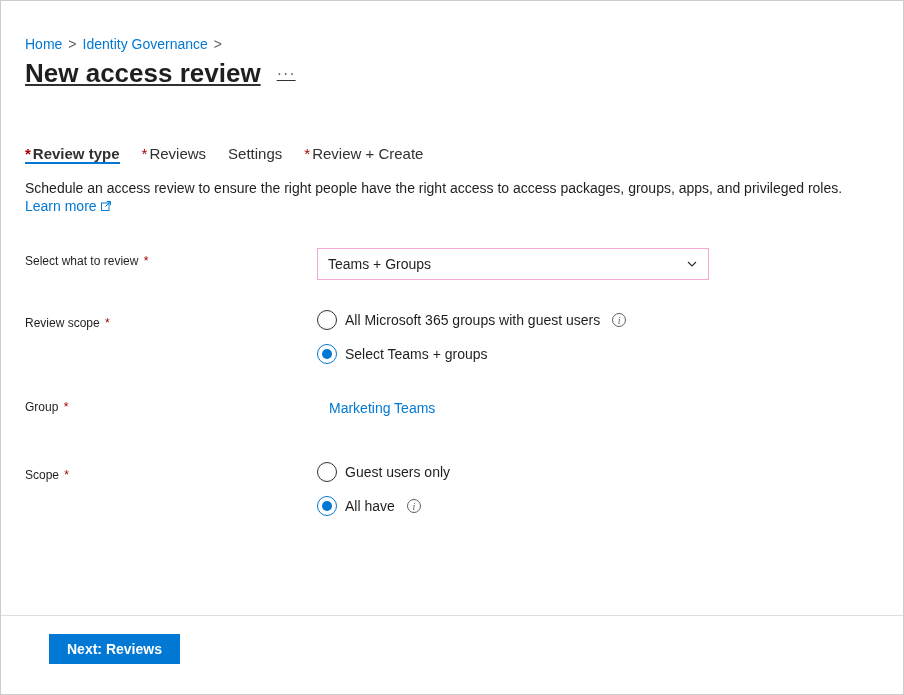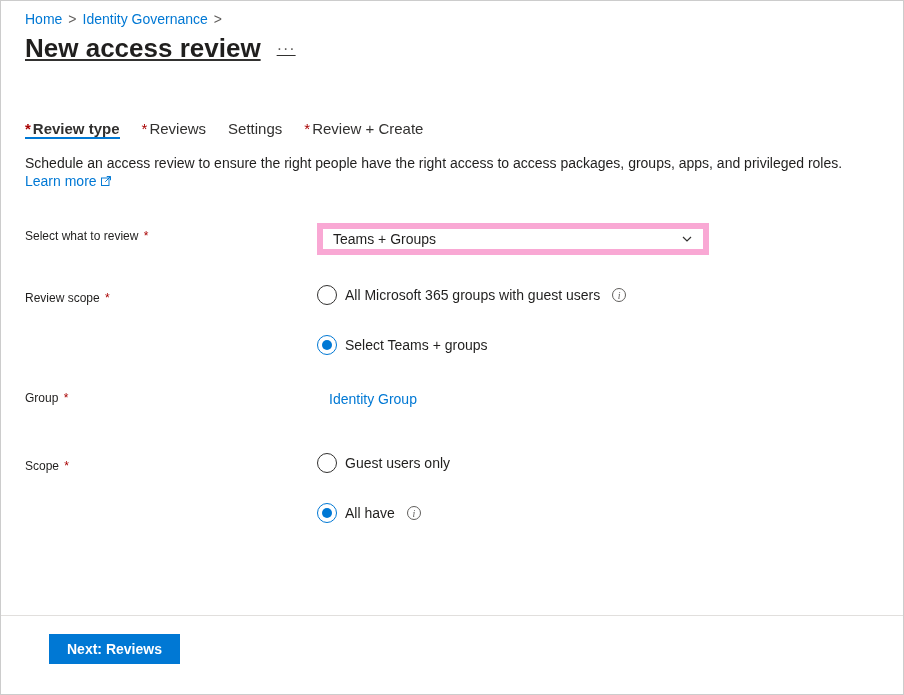--- a/index.html
+++ b/index.html
@@ -20,20 +20,21 @@
     }
     .content-wrap {
       padding: 10px 24px 0 24px;
     }
     .breadcrumb {
       display: flex;
       align-items: center;
       gap: 6px;
       font-size: 14px;
       margin-bottom: 6px;
+      margin-top: 25px;
     }
     .breadcrumb a {
       color: #0078d4;
       text-decoration: none;
     }
     .breadcrumb .sep {
       color: #605e5c;
     }
     .page-title-row {
       display: flex;
@@ -110,38 +111,38 @@
     .form-label .req {
       color: #a80000;
       margin-left: 2px;
     }
     .form-value {
       flex: 1;
     }
     .select-control {
       width: 392px;
       height: 32px;
-      border: 6px solid #f9a8d4;
+      border: 1px solid #f9a8d4;
       display: flex;
       align-items: center;
       justify-content: space-between;
       padding: 0 10px;
       font-size: 14px;
       color: #201f1e;
       cursor: pointer;
       background: #fff;
     }
     .chevron-down {
       width: 12px;
       height: 12px;
     }
     .radio-group {
       display: flex;
       flex-direction: column;
-      gap: 30px;
+      gap: 14px;
     }
     .radio-option {
       display: flex;
       align-items: center;
       gap: 8px;
       cursor: pointer;
     }
     .radio-outer {
       width: 20px;
       height: 20px;
@@ -294,21 +295,21 @@
       </div>
     </div>
   </div>
 
   
   <div class="form-row" style="margin-bottom:46px;">
     <div class="form-label">
       <span>Group</span><span class="req"> *</span>
     </div>
     <div class="form-value">
-      <a href="#" class="group-link">Identity Group</a>
+      <a href="#" class="group-link">Marketing Teams</a>
     </div>
   </div>
 
   
   <div class="form-row compact">
     <div class="form-label">
       <span>Scope</span><span class="req"> *</span>
     </div>
     <div class="form-value">
       <div class="radio-group">

